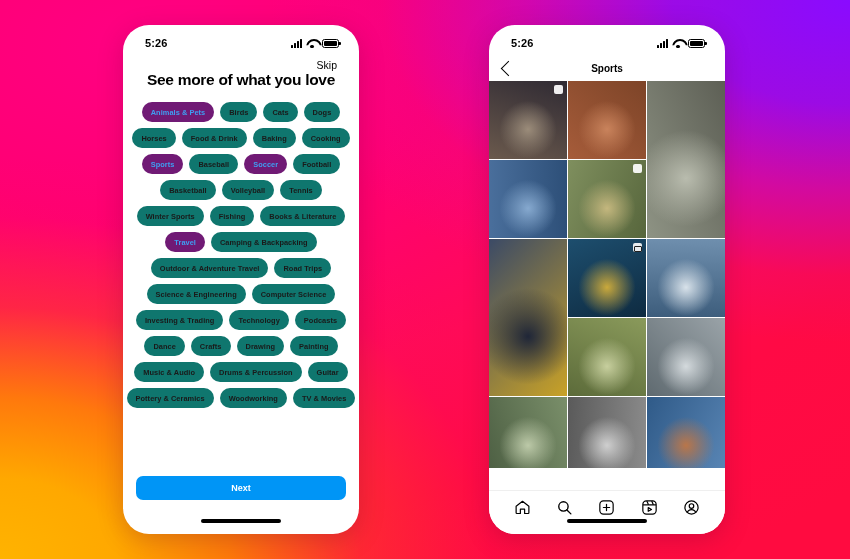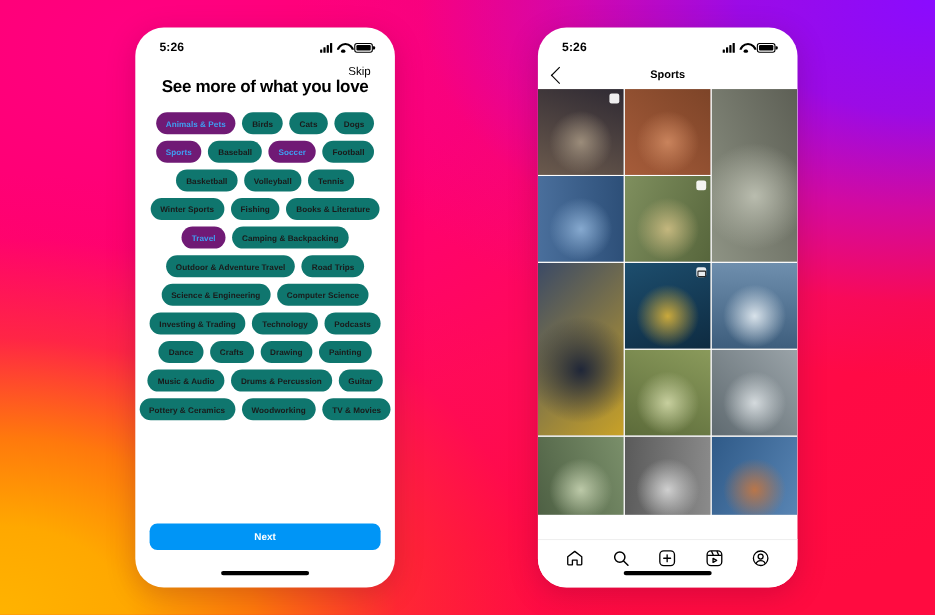--- a/index.html
+++ b/index.html
@@ -155,20 +155,26 @@
   <h1 class="headline">See more of what you love</h1>
 
   <div class="chips" id="chips-container">
       <div class="chip-row">
         <span class="chip selected">Animals &amp; Pets</span>
         <span class="chip">Birds</span>
         <span class="chip">Cats</span>
         <span class="chip">Dogs</span>
       </div>
       <div class="chip-row">
+        <span class="chip">Horses</span>
+        <span class="chip">Food &amp; Drink</span>
+        <span class="chip">Baking</span>
+        <span class="chip">Cooking</span>
+      </div>
+      <div class="chip-row">
         <span class="chip selected">Sports</span>
         <span class="chip">Baseball</span>
         <span class="chip selected">Soccer</span>
         <span class="chip">Football</span>
       </div>
       <div class="chip-row">
         <span class="chip">Basketball</span>
         <span class="chip">Volleyball</span>
         <span class="chip">Tennis</span>
       </div>

